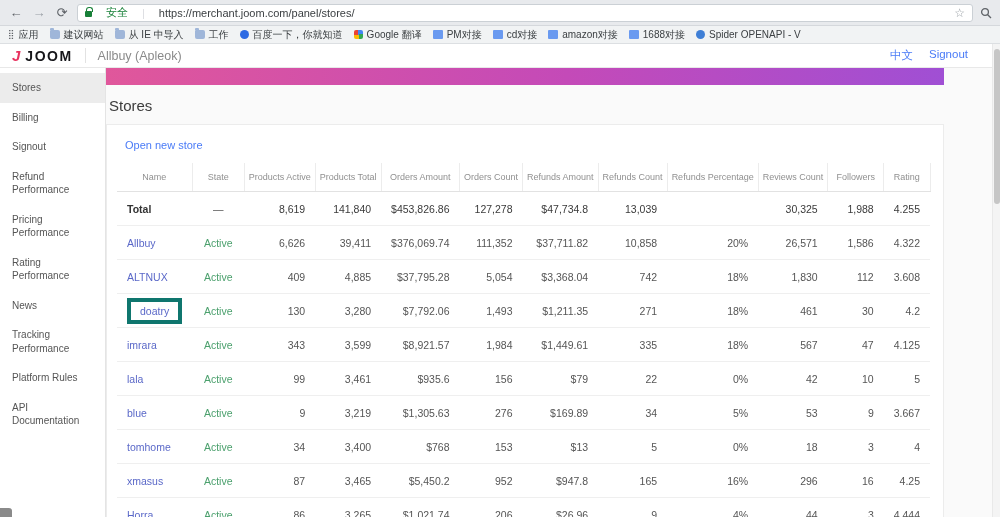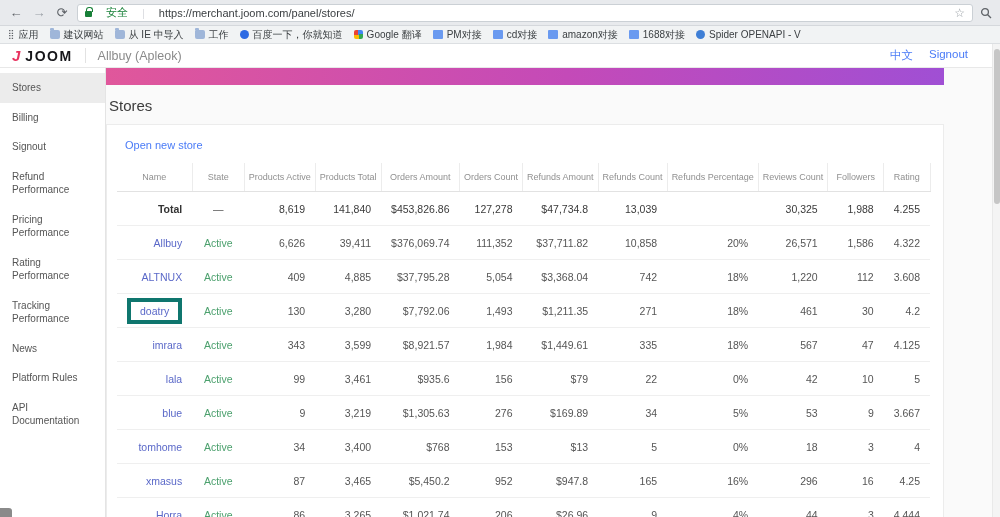--- a/index.html
+++ b/index.html
@@ -62,21 +62,21 @@
 
   
   table{border-collapse:collapse;font-size:10.5px;table-layout:fixed}
   th{font-size:9px;color:#909090;font-weight:400;text-align:center;padding:9px 4px;
     border-bottom:1px solid #e2e2e2;border-left:1px solid #ececec;white-space:nowrap;overflow:hidden}
   th:first-child{border-left:none}
   th:last-child{border-right:1px solid #ececec}
   td{height:34px;padding:0 10px;border-bottom:1px solid #efefef;color:#555;
     white-space:nowrap;overflow:hidden}
   td.num{text-align:right}
-  td.name{text-align:right}
+  td.name{text-align:left}
   td.state{text-align:center}
   .name-link{color:#5a68c8;cursor:pointer}
   .red-box{border:4px solid #0f766e;padding:3px 9px;display:inline-block}
   .active-state{color:#4ba06d}
   .dash{color:#555}
   .total-row td{color:#3a3a3a}
   .total-name{font-weight:bold;color:#333}
 
   
   .scrollbar{position:absolute;right:0;top:44px;bottom:0;width:8px;background:#f4f4f4;
@@ -167,22 +167,22 @@
 </div>
 
 <div class="app-body">
   <div class="sidebar">
       <div class="side-item active">Stores</div>
       <div class="side-item">Billing</div>
       <div class="side-item">Signout</div>
       <div class="side-item">Refund Performance</div>
       <div class="side-item">Pricing Performance</div>
       <div class="side-item">Rating Performance</div>
+      <div class="side-item">News</div>
       <div class="side-item">Tracking Performance</div>
-      <div class="side-item">News</div>
       <div class="side-item">Platform Rules</div>
       <div class="side-item">API Documentation</div>
     </div>
   <div class="main">
     <div class="banner"></div>
     <div class="page-title">Stores</div>
     <div class="card">
       <span class="open-link">Open new store</span>
       <table>
         <colgroup>
@@ -247,21 +247,21 @@
             <tr>
               <td class="name"><span class="name-link">ALTNUX</span></td>
               <td class="state"><span class="active-state">Active</span></td>
               <td class="num">409</td>
               <td class="num">4,885</td>
               <td class="num">$37,795.28</td>
               <td class="num">5,054</td>
               <td class="num">$3,368.04</td>
               <td class="num">742</td>
               <td class="num">18%</td>
-              <td class="num">1,220</td>
+              <td class="num">1,830</td>
               <td class="num">112</td>
               <td class="num">3.608</td>
             </tr>
             <tr>
               <td class="name"><span class="name-link red-box">doatry</span></td>
               <td class="state"><span class="active-state">Active</span></td>
               <td class="num">130</td>
               <td class="num">3,280</td>
               <td class="num">$7,792.06</td>
               <td class="num">1,493</td>

